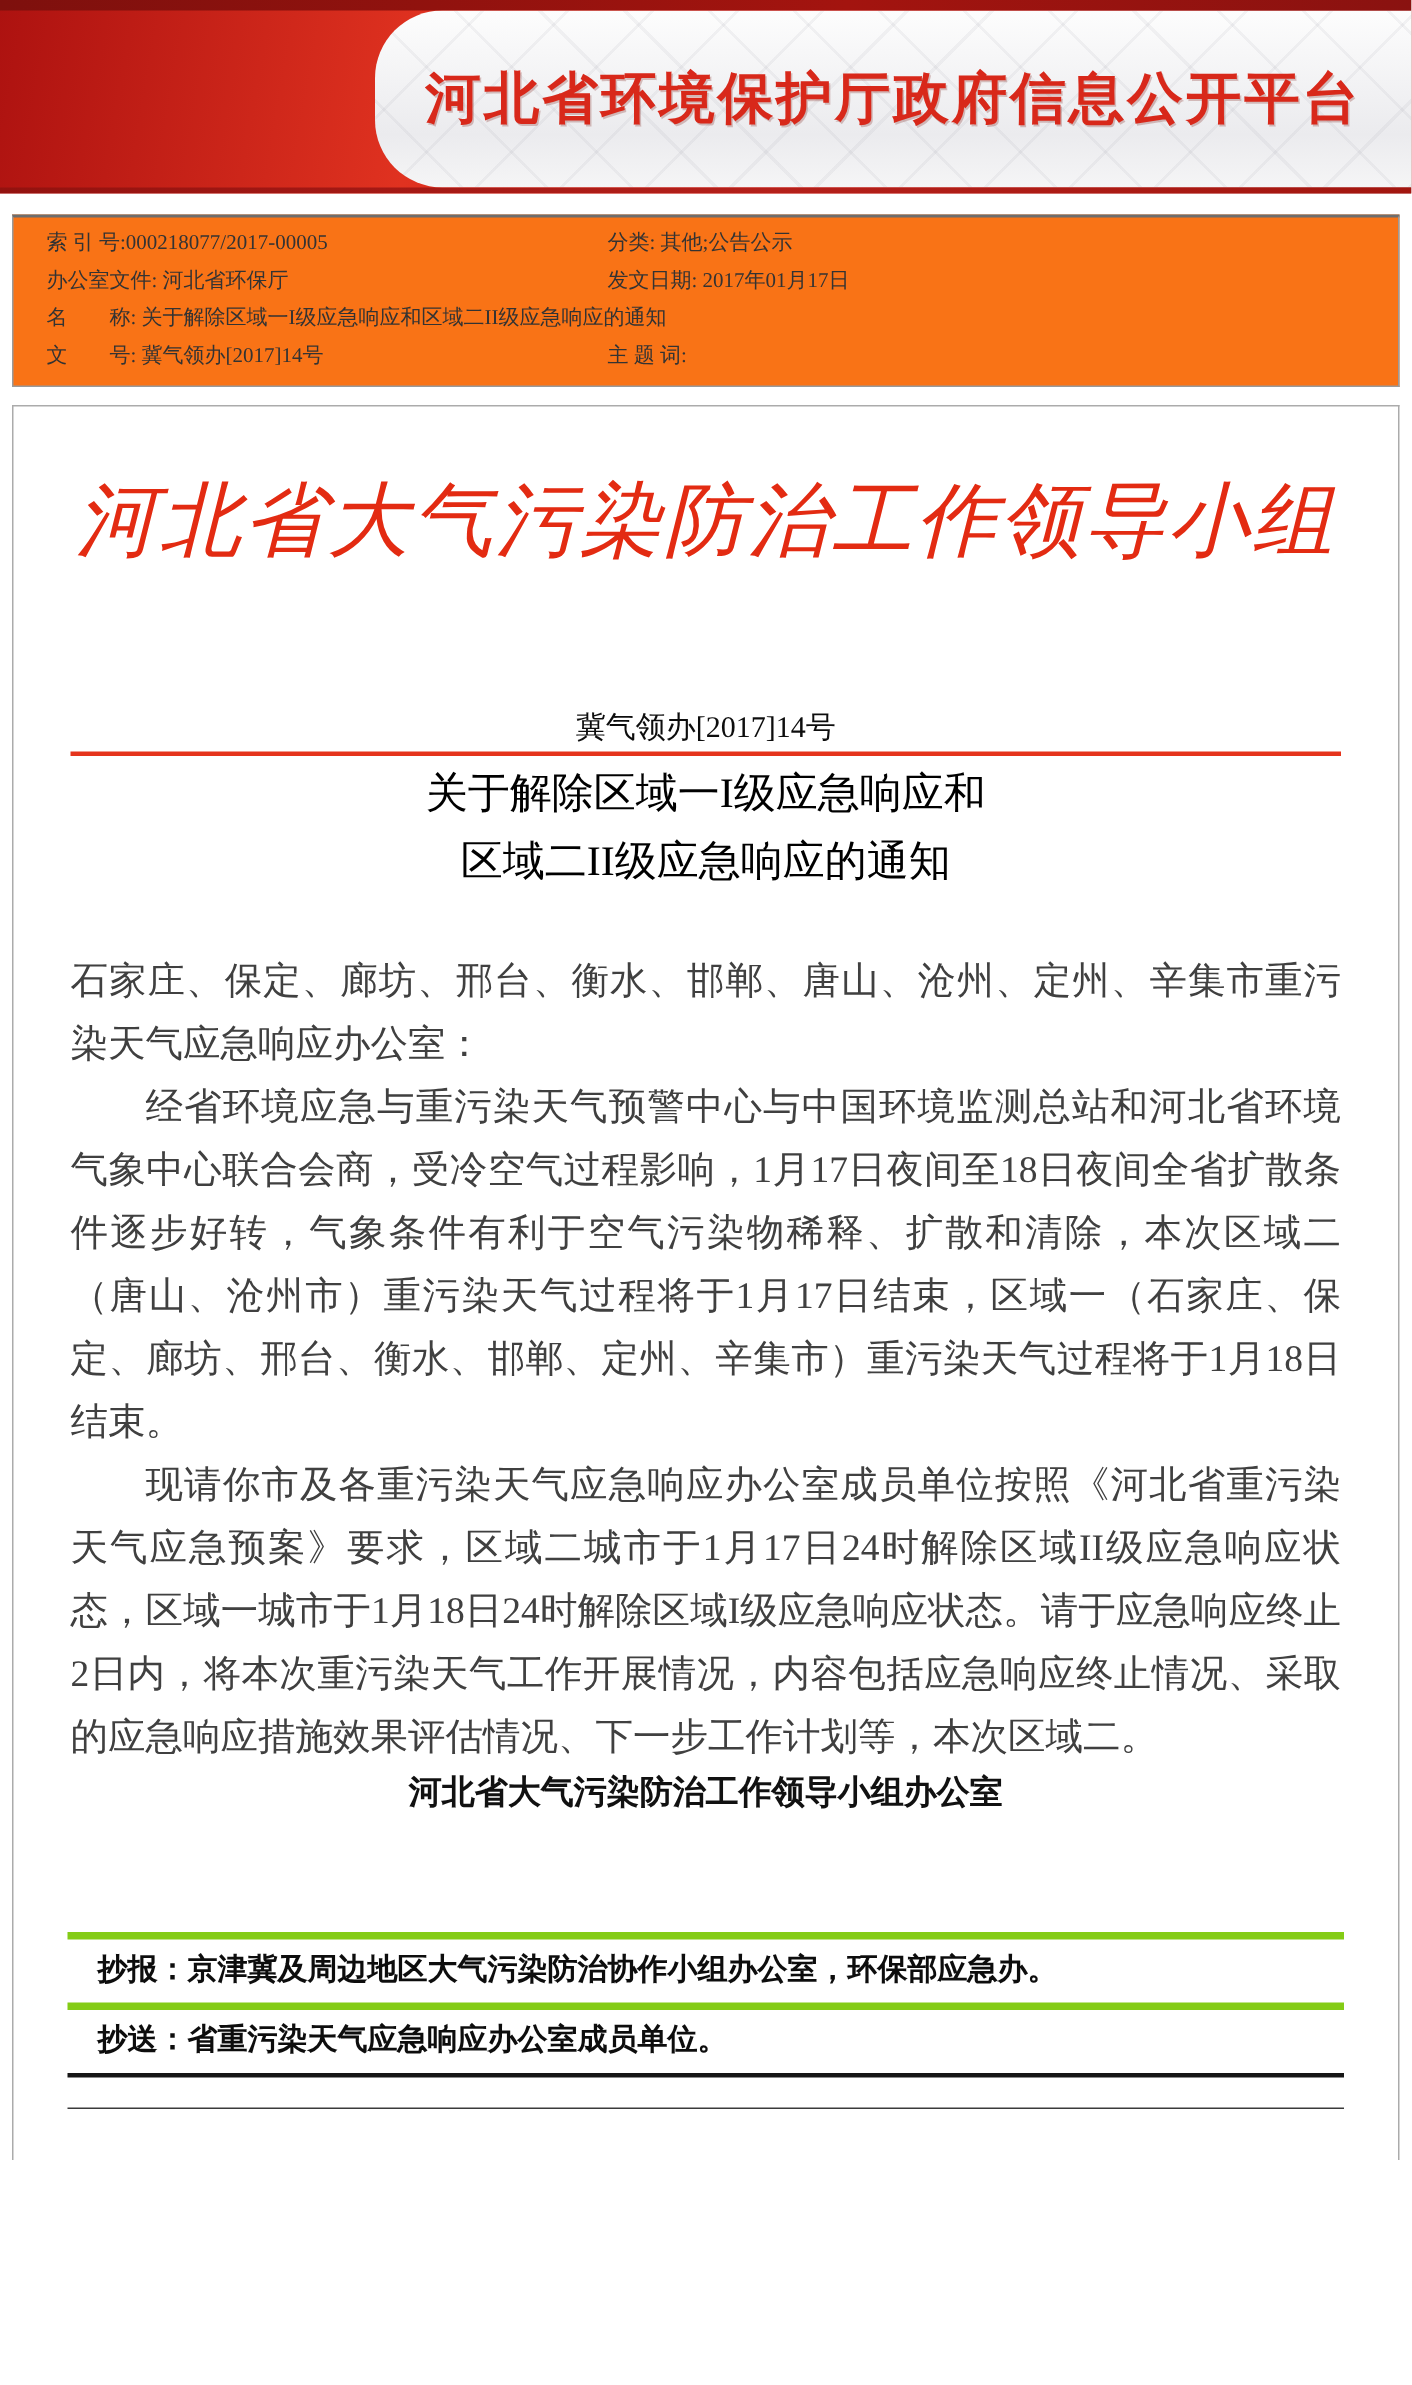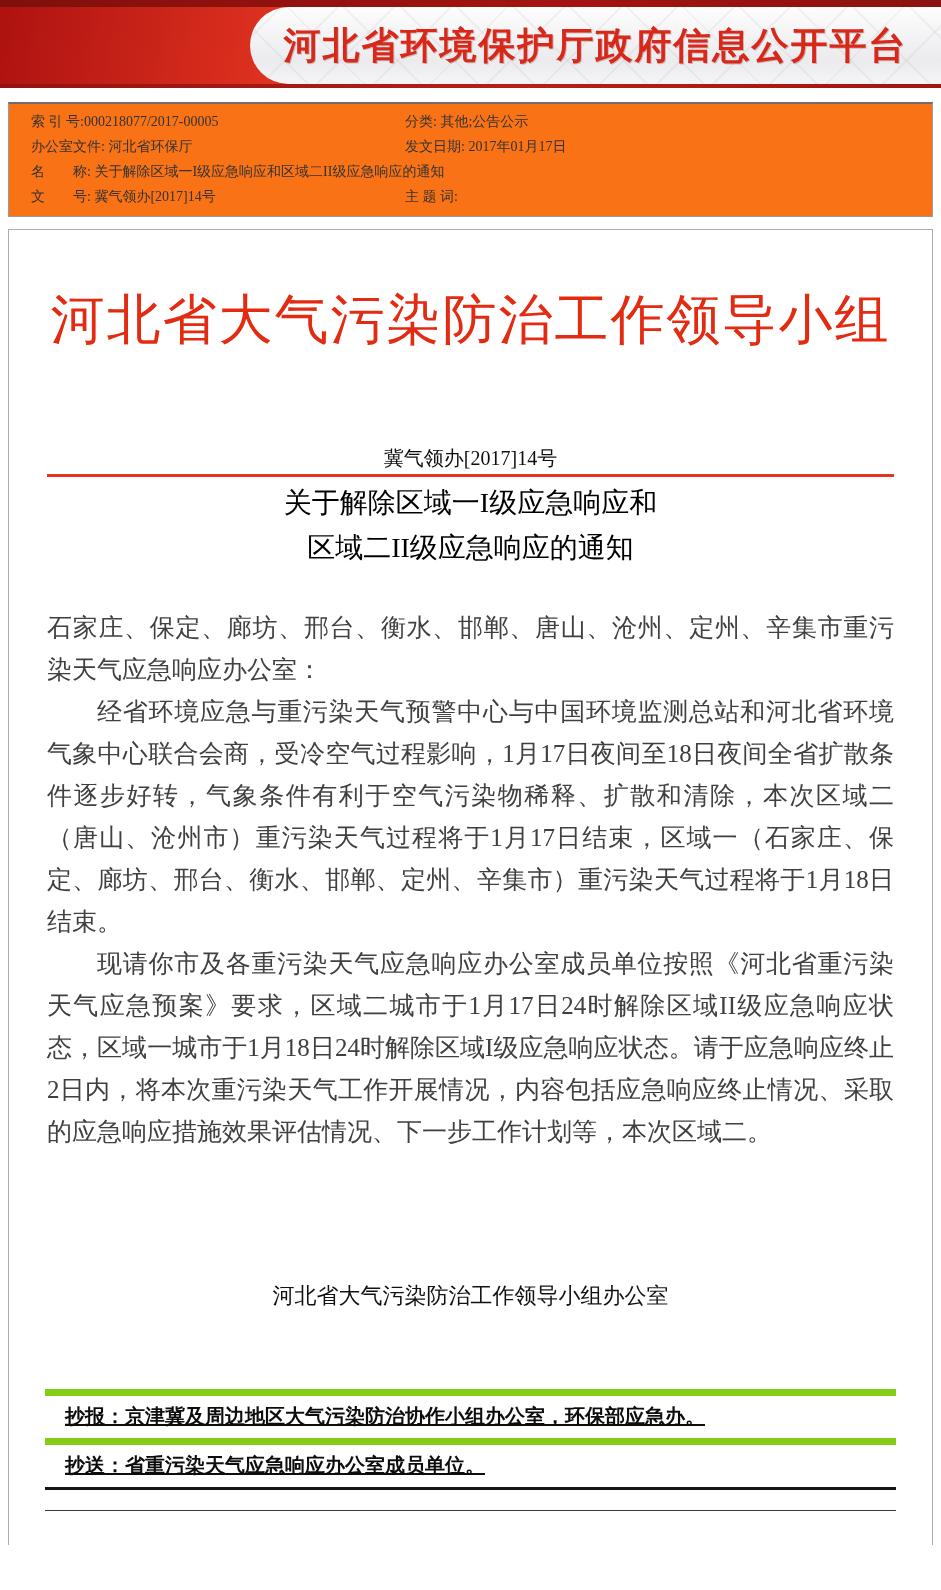--- a/index.html
+++ b/index.html
@@ -2,21 +2,21 @@
 <html><head>
 <meta charset="utf-8">
 <style>
   html,body{margin:0;padding:0;background:#fff;}
   .page{
     width:941px;min-height:1588px;margin:0;background:#fff;position:relative;
     font-family:"Liberation Serif","DejaVu Serif",serif;color:#111;
   }
   
   .banner{
-    position:relative;height:88px;overflow:hidden;
+    position:relative;height:129px;overflow:hidden;
     background:linear-gradient(100deg,#ad1210 0%,#e03220 30%,#d41d15 55%,#b8150f 75%,#9d120f 100%);
   }
   .banner::before{
     content:"";position:absolute;left:0;top:0;right:0;height:7px;
     background:linear-gradient(90deg,#7e100d,#a3140f 60%,#8a1210);
   }
   .banner::after{
     content:"";position:absolute;left:0;bottom:0;right:0;height:4px;
     background:linear-gradient(90deg,#93120f,#b5201a 55%,#a2160f);
   }
@@ -45,36 +45,36 @@
   .meta-label{color:#333;}
   
   .doc-box{
     margin:12px 8px 0;border:1px solid #ababab;border-bottom:none;
     background:#fff;padding-bottom:34px;
   }
   .org-title{
     color:#e32b12;text-align:center;font-size:54px;line-height:60px;
     letter-spacing:2px;font-weight:normal;white-space:nowrap;
   }
-  .org-title-1{margin-top:60px;}
+  .org-title-1{margin-top:46px;font-style:italic;}
   .org-title-2{margin-top:36px;}
   .doc-number{text-align:center;font-size:20px;line-height:24px;margin-top:96px;color:#0d0d0d;}
   .red-rule{height:3px;background:#e5341c;margin:4px 38px 0;}
   .doc-title{
     text-align:center;font-size:28px;font-weight:normal;line-height:39px;
     margin-top:6px;color:#000;
   }
   .body-text{margin:40px 38px 0;font-size:25px;line-height:42px;color:#404040;text-align:justify;}
   .para{text-indent:2em;margin:0;}
   .salutation{margin:0;}
-  .signature-org{ text-align:center;margin-top:128px;font-size:22px;font-weight:normal;}
+  .signature-org{ text-align:center;font-size:22px;font-weight:bold;}
   .signature-date{text-align:center;margin-top:18px;font-size:22px;font-weight:bold;}
   
   .footer{margin:78px 36px 0;font-size:20px;font-weight:bold;color:#0d0d0d;}
-  .footer-row{border-top:7px solid #84cc16;padding:8px 0 10px 20px;line-height:24px;text-decoration:underline;}
+  .footer-row{border-top:5px solid #84cc16;padding:8px 0 10px 20px;line-height:24px;}
   .footer-row-print{
     border-top:3px solid #161616;border-bottom:1px solid #3a3a3a;
     padding:9px 0 11px 20px;line-height:24px;
   }
 </style>
 </head>
 <body>
 
 <div class="page">
 

